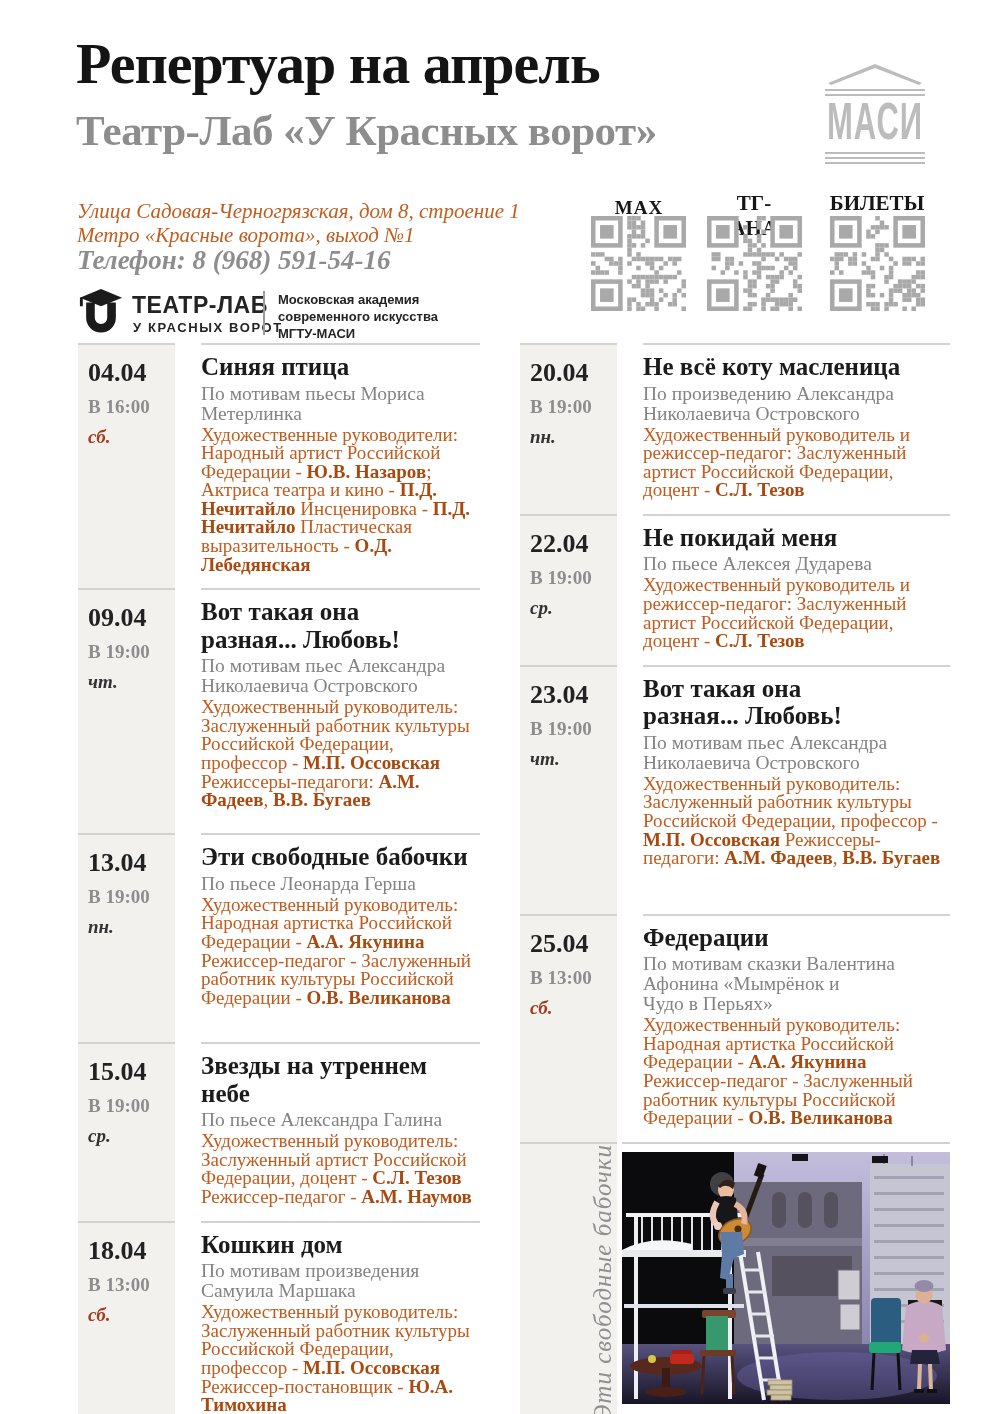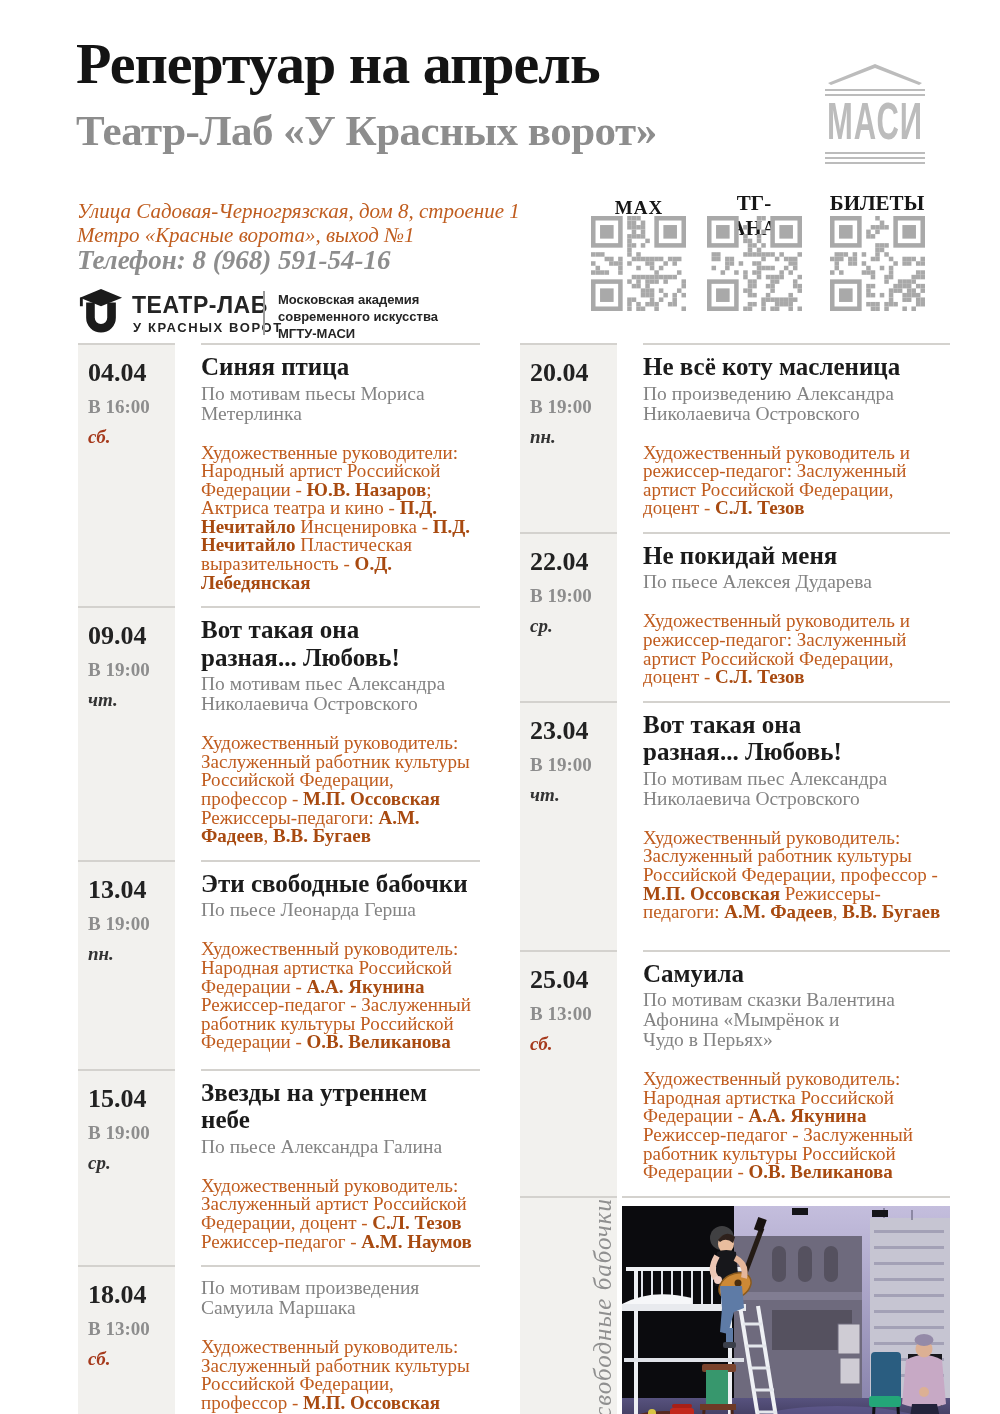--- a/index.html
+++ b/index.html
@@ -40,21 +40,21 @@
   .col > .row:last-child .date-cell,
   .col > .row:last-child .text-cell,
   .col > .row:last-child .photo-strip,
   .col > .row:last-child .photo-area{border-bottom:2px solid #d4d2ce;}
   .date{font-size:26px;font-weight:bold;color:#222222;}
   .time{font-size:19px;font-weight:bold;color:#8d8d8d;margin-top:8px;}
   .day{font-size:19px;font-weight:bold;font-style:italic;color:#333333;margin-top:8px;}
   .day.weekend{color:#a63a1c;}
   .title{font-size:25px;font-weight:bold;color:#1b1b1b;line-height:1.1;white-space:pre-line;}
   .desc{font-size:19.5px;color:#838383;line-height:20px;margin-top:3px;white-space:pre-line;}
-  .credits{font-size:19px;color:#c05c1e;line-height:18.6px;margin-top:20px;}
+  .credits{font-size:19px;color:#c05c1e;line-height:18.6px;margin-top:2px;}
   .credits .name{font-weight:bold;color:#a84a10;}
   
   .photo-strip{width:97px;min-width:97px;box-sizing:border-box;background:#f2f1ee;border-top:2px solid #d4d2ce;
                display:flex;align-items:center;justify-content:flex-end;}
   .vcap{writing-mode:vertical-rl;transform:rotate(180deg);font-style:italic;font-size:25px;color:#8f8f8f;
         letter-spacing:1px;margin-left:4px;}
   .photo-area{flex:1;margin-left:5px;border-top:2px solid #d4d2ce;padding-top:8px;}
   .photo-area svg{display:block;width:328px;height:252px;}
 </style>
 </head>
@@ -504,20 +504,21 @@
         <div class="credits"><span>Художественный руководитель: Заслуженный артист Российской Федерации, доцент - </span><span class="name">С.Л. Тезов</span><span> Режиссер-педагог - </span><span class="name">А.М. Наумов</span></div>
       </div>
     </div>
       <div class="row" style="min-height: 194px;">
       <div class="date-cell">
         <div class="date">18.04</div>
         <div class="time">В 13:00</div>
         <div class="day weekend">сб.</div>
       </div>
       <div class="text-cell">
+        <div class="title">Кошкин дом</div>
         <div class="desc">По мотивам произведения Самуила Маршака</div>
         <div class="credits"><span>Художественный руководитель: Заслуженный работник культуры Российской Федерации, профессор - </span><span class="name">М.П. Оссовская</span><span> Режиссер-постановщик - </span><span class="name">Ю.А. Тимохина</span></div>
       </div>
     </div>
     </div>
 
   <div class="col col-right" id="col-right">
     <div class="row" style="min-height: 158px;">
       <div class="date-cell">
         <div class="date">20.04</div>
@@ -555,21 +556,21 @@
         <div class="credits"><span>Художественный руководитель: Заслуженный работник культуры Российской Федерации, профессор - </span><span class="name">М.П. Оссовская</span><span> Режиссеры-педагоги: </span><span class="name">А.М. Фадеев</span><span>, </span><span class="name">В.В. Бугаев</span></div>
       </div>
     </div>
       <div class="row" style="min-height: 218px;">
       <div class="date-cell">
         <div class="date">25.04</div>
         <div class="time">В 13:00</div>
         <div class="day weekend">сб.</div>
       </div>
       <div class="text-cell">
-        <div class="title">Самуила</div>
+        <div class="title">Федерации</div>
         <div class="desc">По мотивам сказки Валентина Афонина «Мымрёнок и
 Чудо в Перьях»</div>
         <div class="credits"><span>Художественный руководитель: Народная артистка Российской Федерации - </span><span class="name">А.А. Якунина</span><span> Режиссер-педагог - Заслуженный работник культуры Российской Федерации - </span><span class="name">О.В. Великанова</span></div>
       </div>
     </div>
       <div class="row" id="photo-row" style="min-height:277px">
       <div class="photo-strip">
         <span class="vcap">Эти свободные бабочки</span>
       </div>
       <div class="photo-area">

